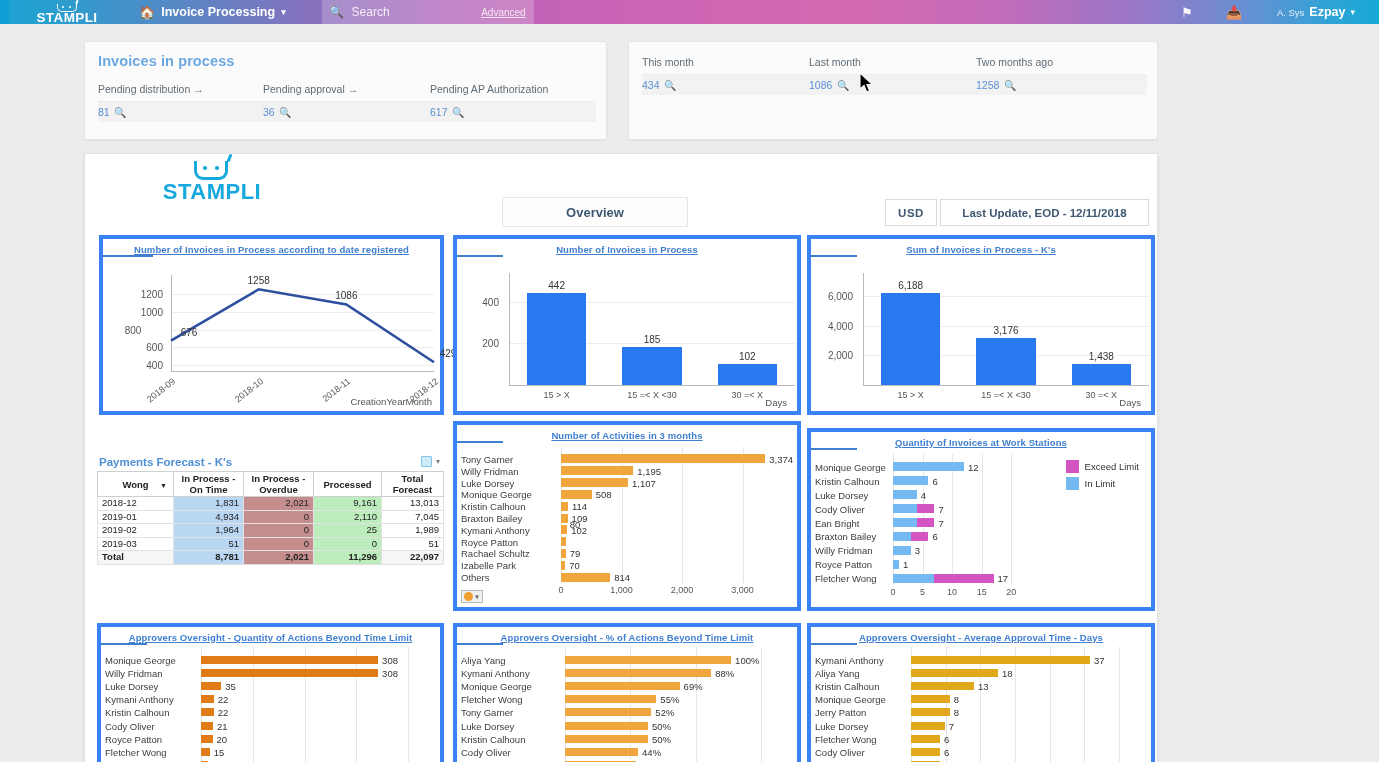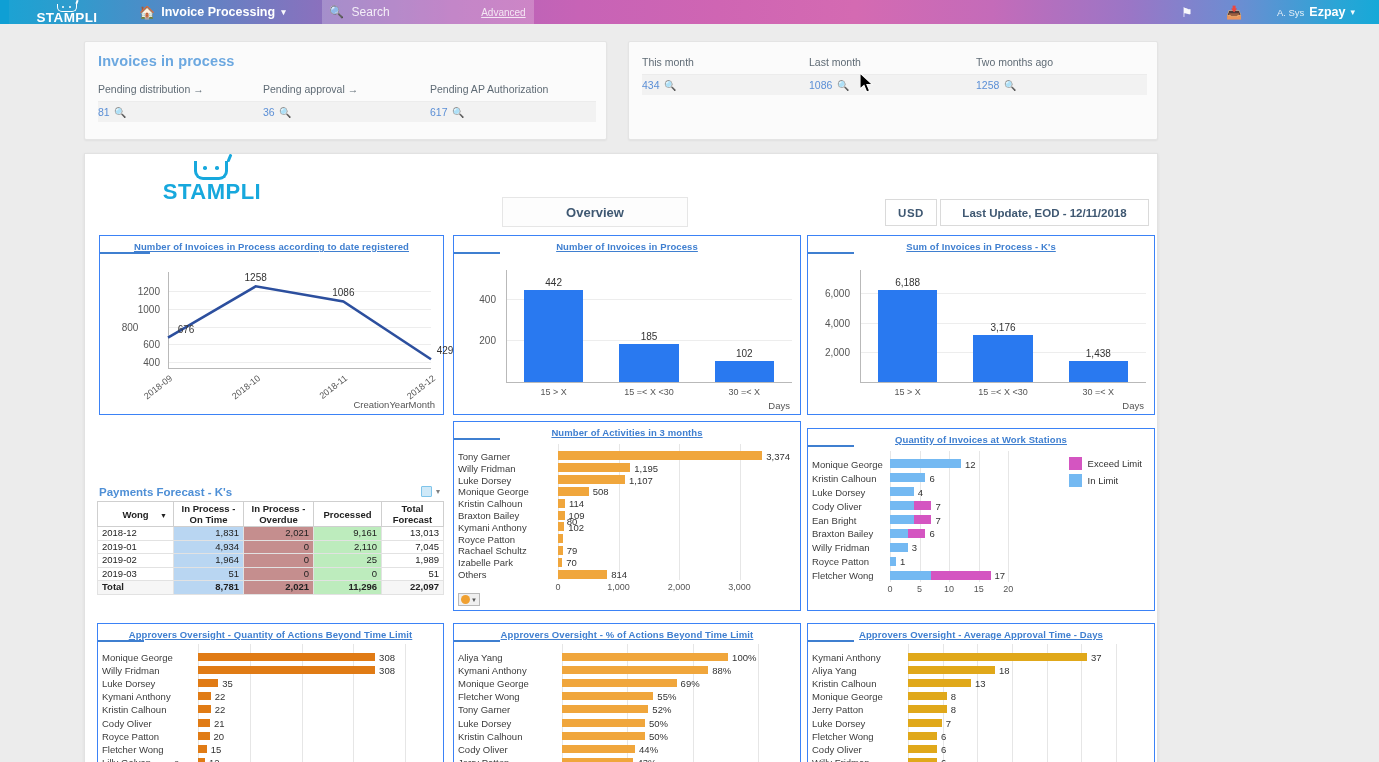--- a/index.html
+++ b/index.html
@@ -109,34 +109,34 @@
     border:1px solid #dadada; background:#fff; display:flex; align-items:center; justify-content:center;
     font-size:11.5px; font-weight:700; color:#3f5872; letter-spacing:.5px;
   }
   .btn-update {
     position:absolute; left:855px; top:45px; width:209px; height:27px;
     border:1px solid #dadada; background:#fff; display:flex; align-items:center; justify-content:center;
     font-size:11.5px; font-weight:700; color:#3f5872;
   }
 
   
-  .tile { position:absolute; background:#fff; border:1px solid #3b82f6; }
+  .tile { position:absolute; background:#fff; border:4px solid #3b82f6; }
   .tile-title {
     text-align:center; font-size:9.5px; font-weight:700; color:#3f7fd0;
     text-decoration: underline; padding-top:5px; letter-spacing:.1px;
     position:relative; z-index:2;
   }
   .tile-rule { position:absolute; left:2px; top:15px; width:100%; height:1px; background:#cfe0f3; }
 
   
   .t-line   { left:14px;  top:81px;  width:345px; height:180px; }
   .t-bar1   { left:368px; top:81px;  width:348px; height:180px; }
   .t-bar2   { left:722px; top:81px;  width:348px; height:180px; }
   
-  .t-table  { left:12px;  top:332px; width:347px; height:115px; border:none; }
+  .t-table  { left:12px;  top:302px; width:347px; height:115px; border:none; }
   .t-act    { left:368px; top:267px; width:348px; height:190px; }
   .t-ws     { left:722px; top:274px; width:348px; height:183px; }
   
   .t-app1   { left:12px;  top:469px; width:347px; height:170px; }
   .t-app2   { left:368px; top:469px; width:348px; height:170px; }
   .t-app3   { left:722px; top:469px; width:348px; height:170px; }
 
   
   .lc-wrap { position:absolute; left:0; top:18px; width:100%; height:160px; }
   .lc-ylab { position:absolute; font-size:10px; color:#555; right:0; transform:translateY(-50%); }

